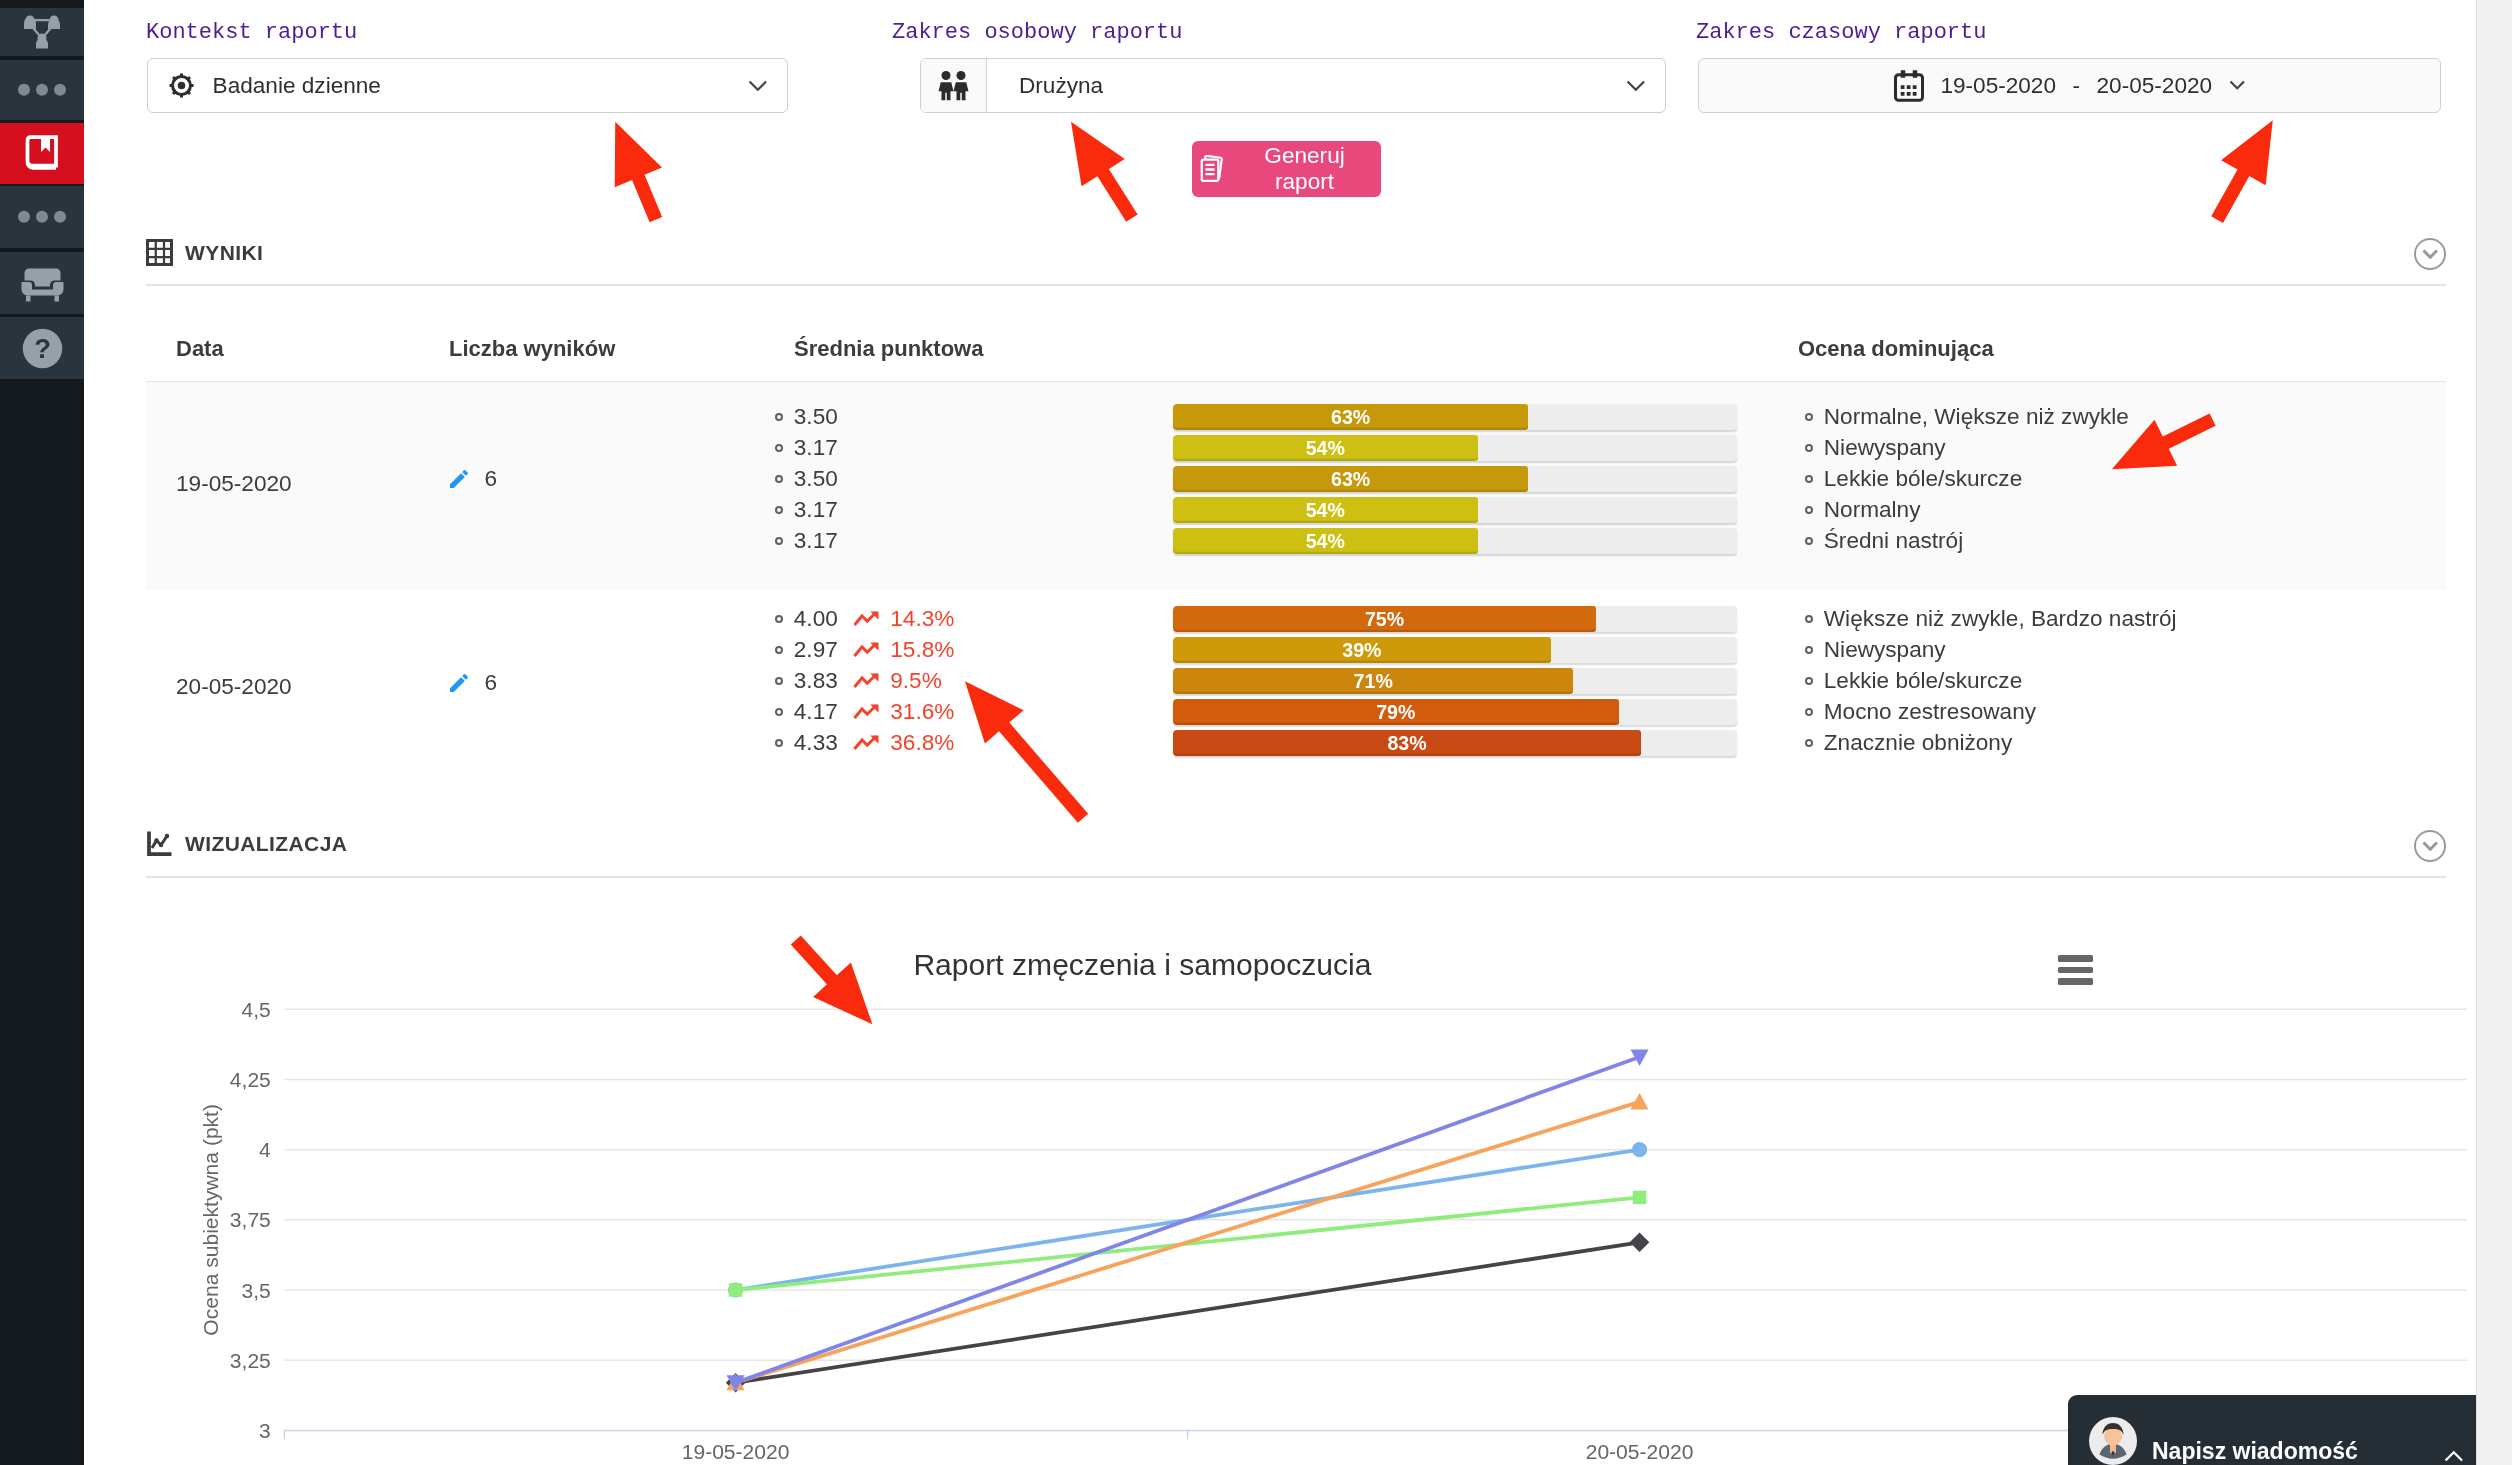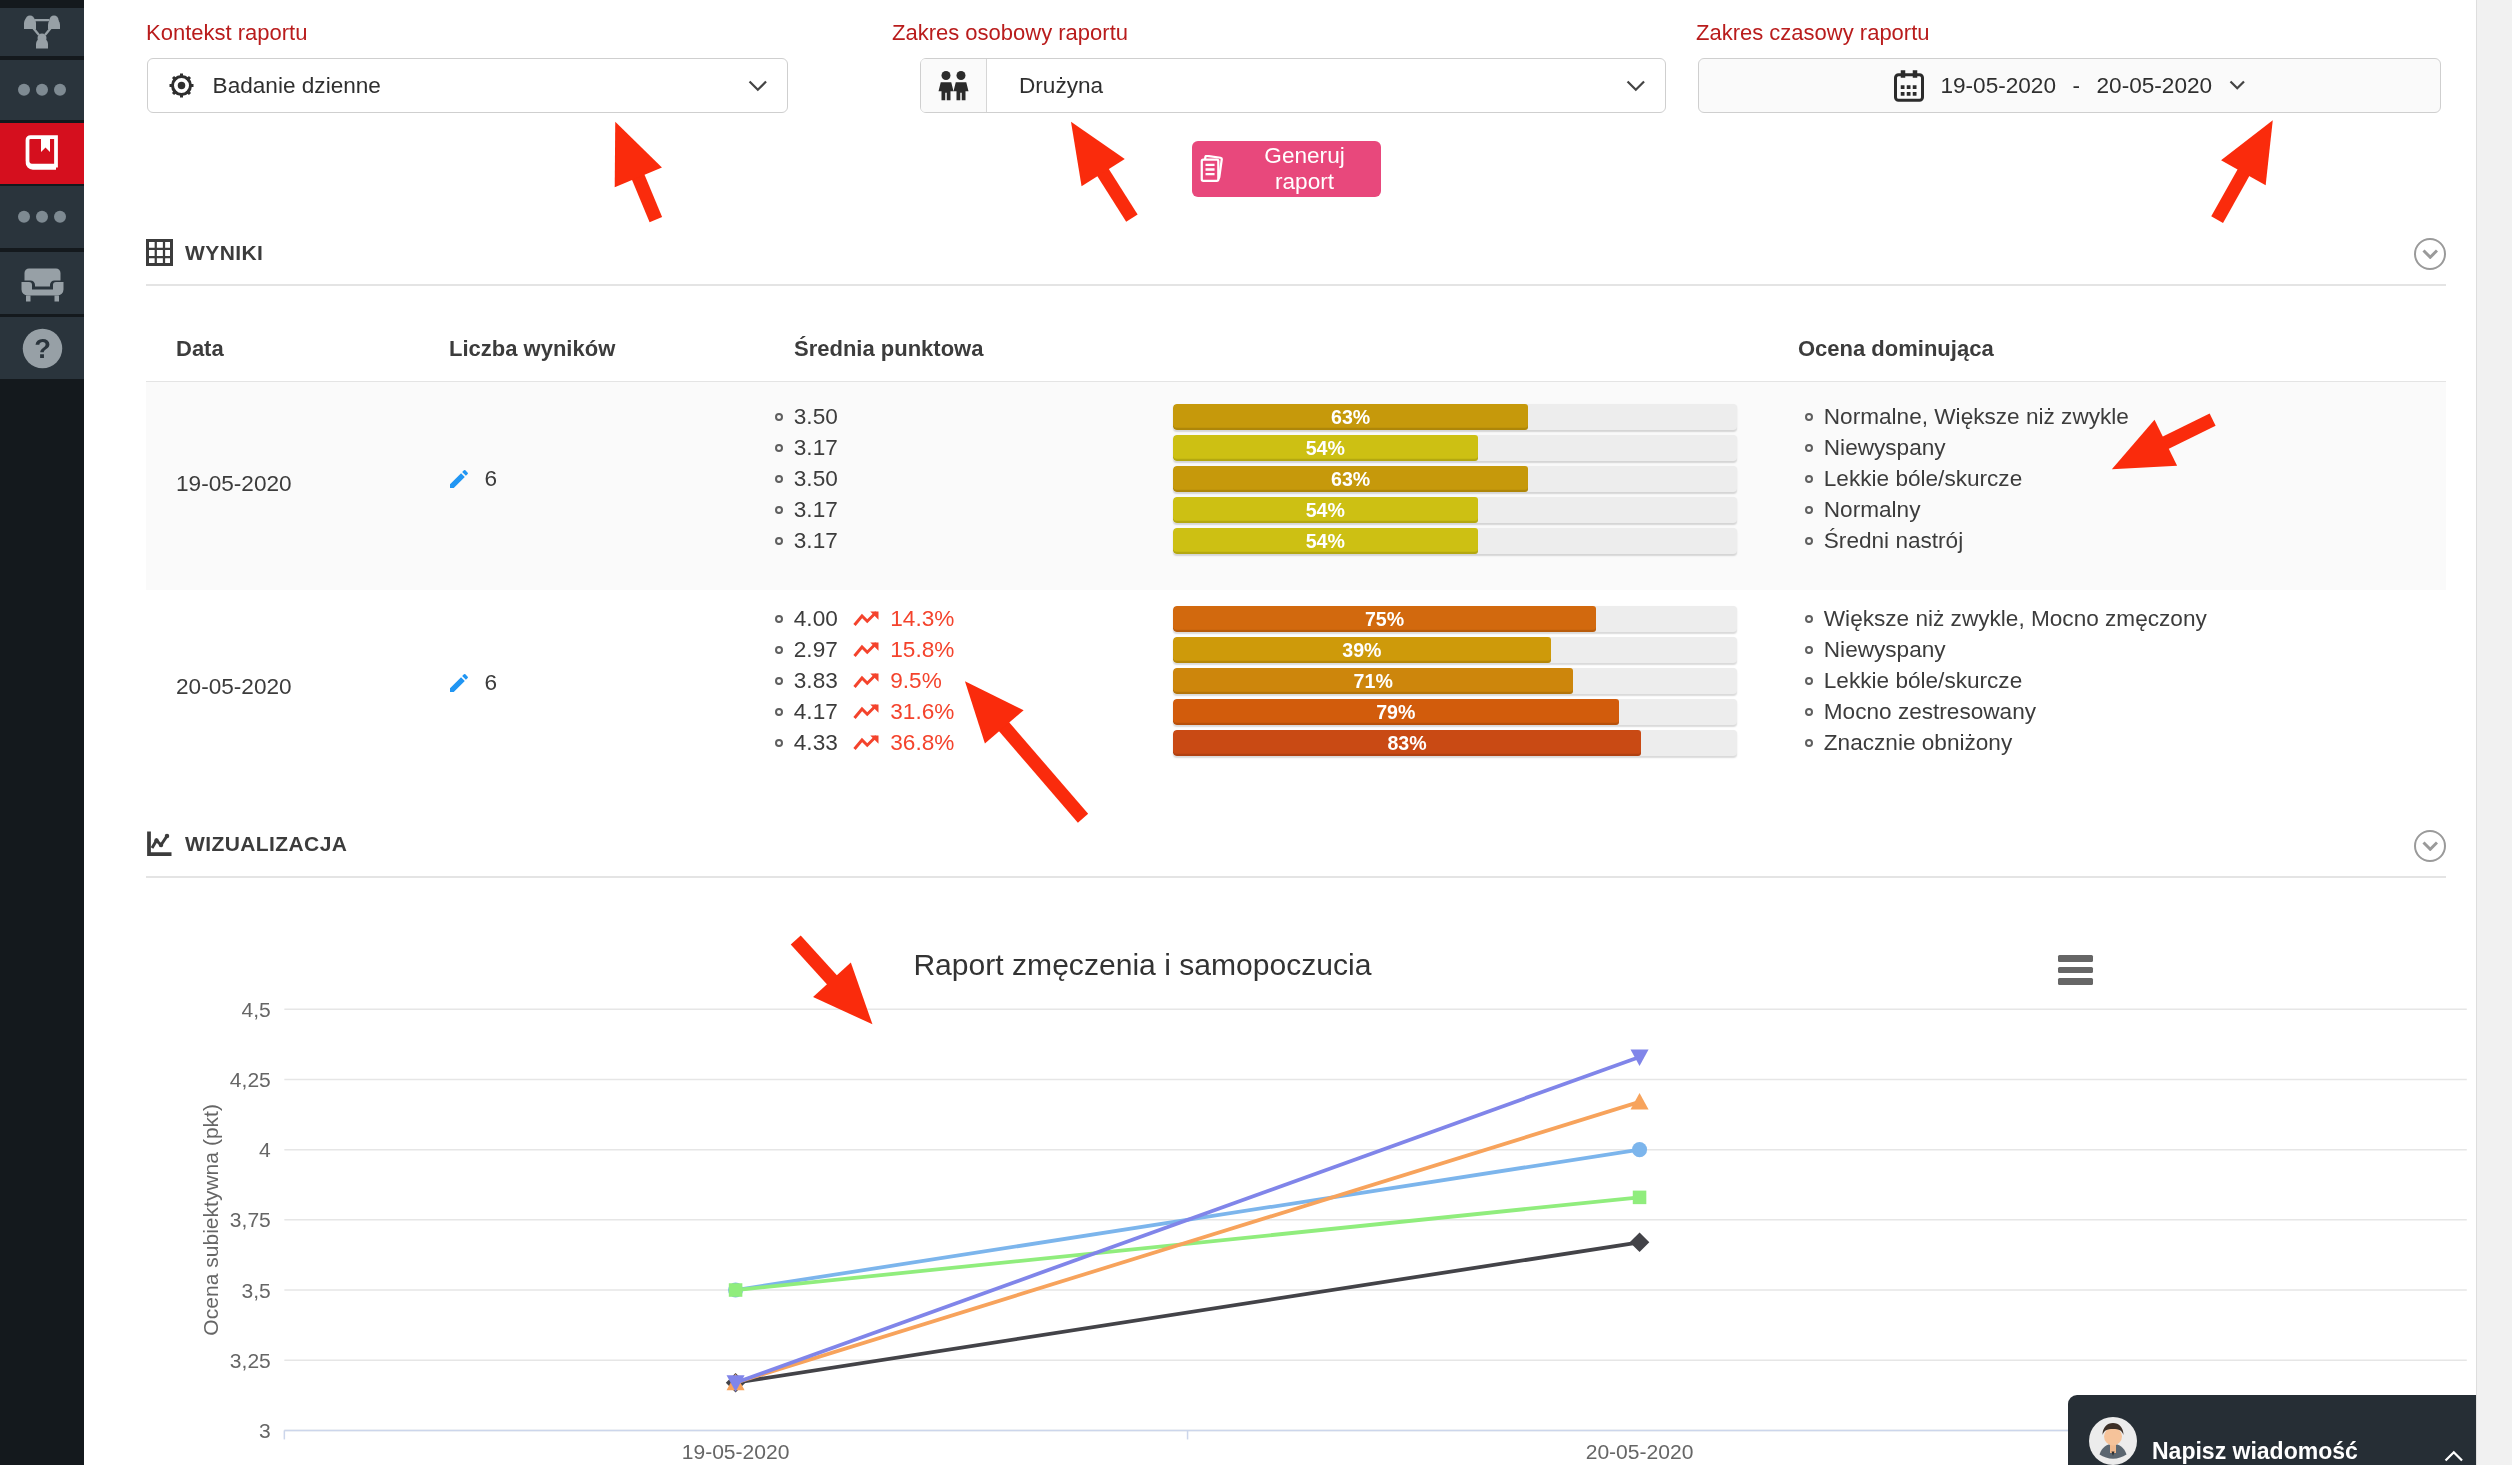--- a/index.html
+++ b/index.html
@@ -4,21 +4,21 @@
 <style>
   html,body{margin:0;padding:0;}
   body{width:2512px;height:1465px;position:relative;overflow:hidden;background:#ffffff;
        font-family:"Liberation Sans",sans-serif;color:#3c3c3c;}
   .abs{position:absolute;}
   
   #sidebar{left:0;top:0;width:84px;height:1465px;background:#14191d;}
   .sb-item{position:absolute;left:0;width:84px;background:#2a343c;display:flex;align-items:center;justify-content:center;}
   .sb-item.active{background:#d50f1e;}
   
-  .flabel{position:absolute;top:19.6px;font-size:22px;color:#b91c1c;}
+  .flabel{position:absolute;top:19.6px;font-size:22px;color:#4c1d95;font-family:Liberation Mono, monospace;}
   .dropdown{position:absolute;top:58px;height:55px;background:#fff;border:1.5px solid #cfcfcf;border-radius:6px;
             display:flex;align-items:center;box-sizing:border-box;}
   .dd-text{font-size:22.6px;color:#2f2f2f;}
   .dd-chevron{position:absolute;right:19.6px;top:21px;}
   .prefixbox{width:65px;height:100%;background:#fafafa;border-right:1.5px solid #d6d6d6;border-radius:4.5px 0 0 4.5px;
              display:flex;align-items:center;justify-content:center;}
   #datefield{background:#fafafa;justify-content:center;}
   #gen-btn{position:absolute;left:1192px;top:141px;width:189px;height:56px;background:#e8487c;border:none;border-radius:6px;
            color:#fff;font-size:22.6px;font-family:"Liberation Sans",sans-serif;display:flex;align-items:center;justify-content:center;gap:10.5px;cursor:pointer;}
   
@@ -371,21 +371,21 @@
         </div>
         <div class="sitem">
           <div class="bartrack">
       <div class="barfill" style="width:83%;background:#c94a14;">83%</div>
           </div>
         </div>
       </div>
       <div class="stack" style="left: 1659px; top: 13.5px;">
         <div class="sitem">
           <span class="bullet"></span>
-      <span>Większe niż zwykle, Mocno zmęczony</span>
+      <span>Większe niż zwykle, Bardzo nastrój</span>
         </div>
         <div class="sitem">
           <span class="bullet"></span>
       <span>Niewyspany</span>
         </div>
         <div class="sitem">
           <span class="bullet"></span>
       <span>Lekkie bóle/skurcze</span>
         </div>
         <div class="sitem">

